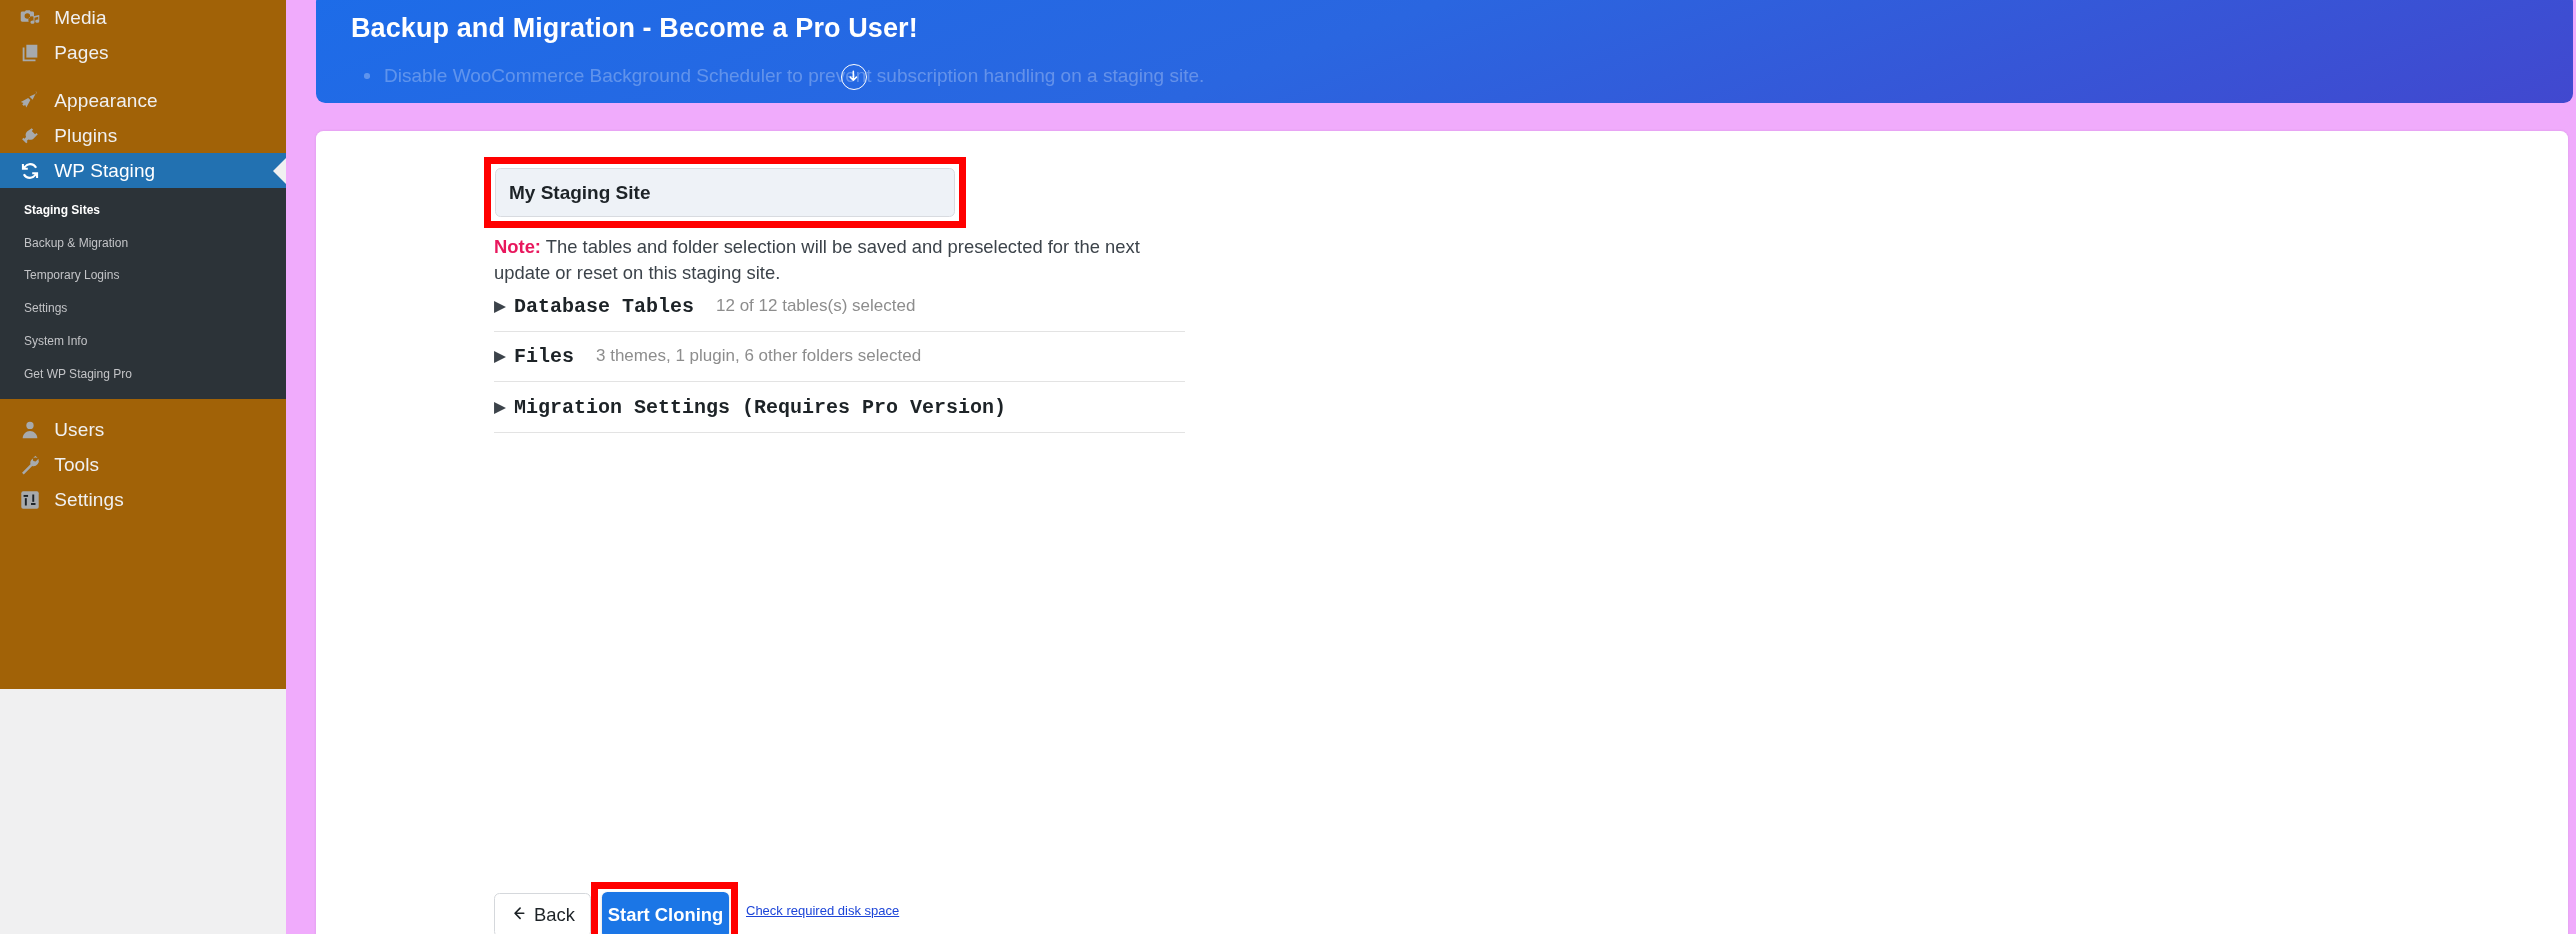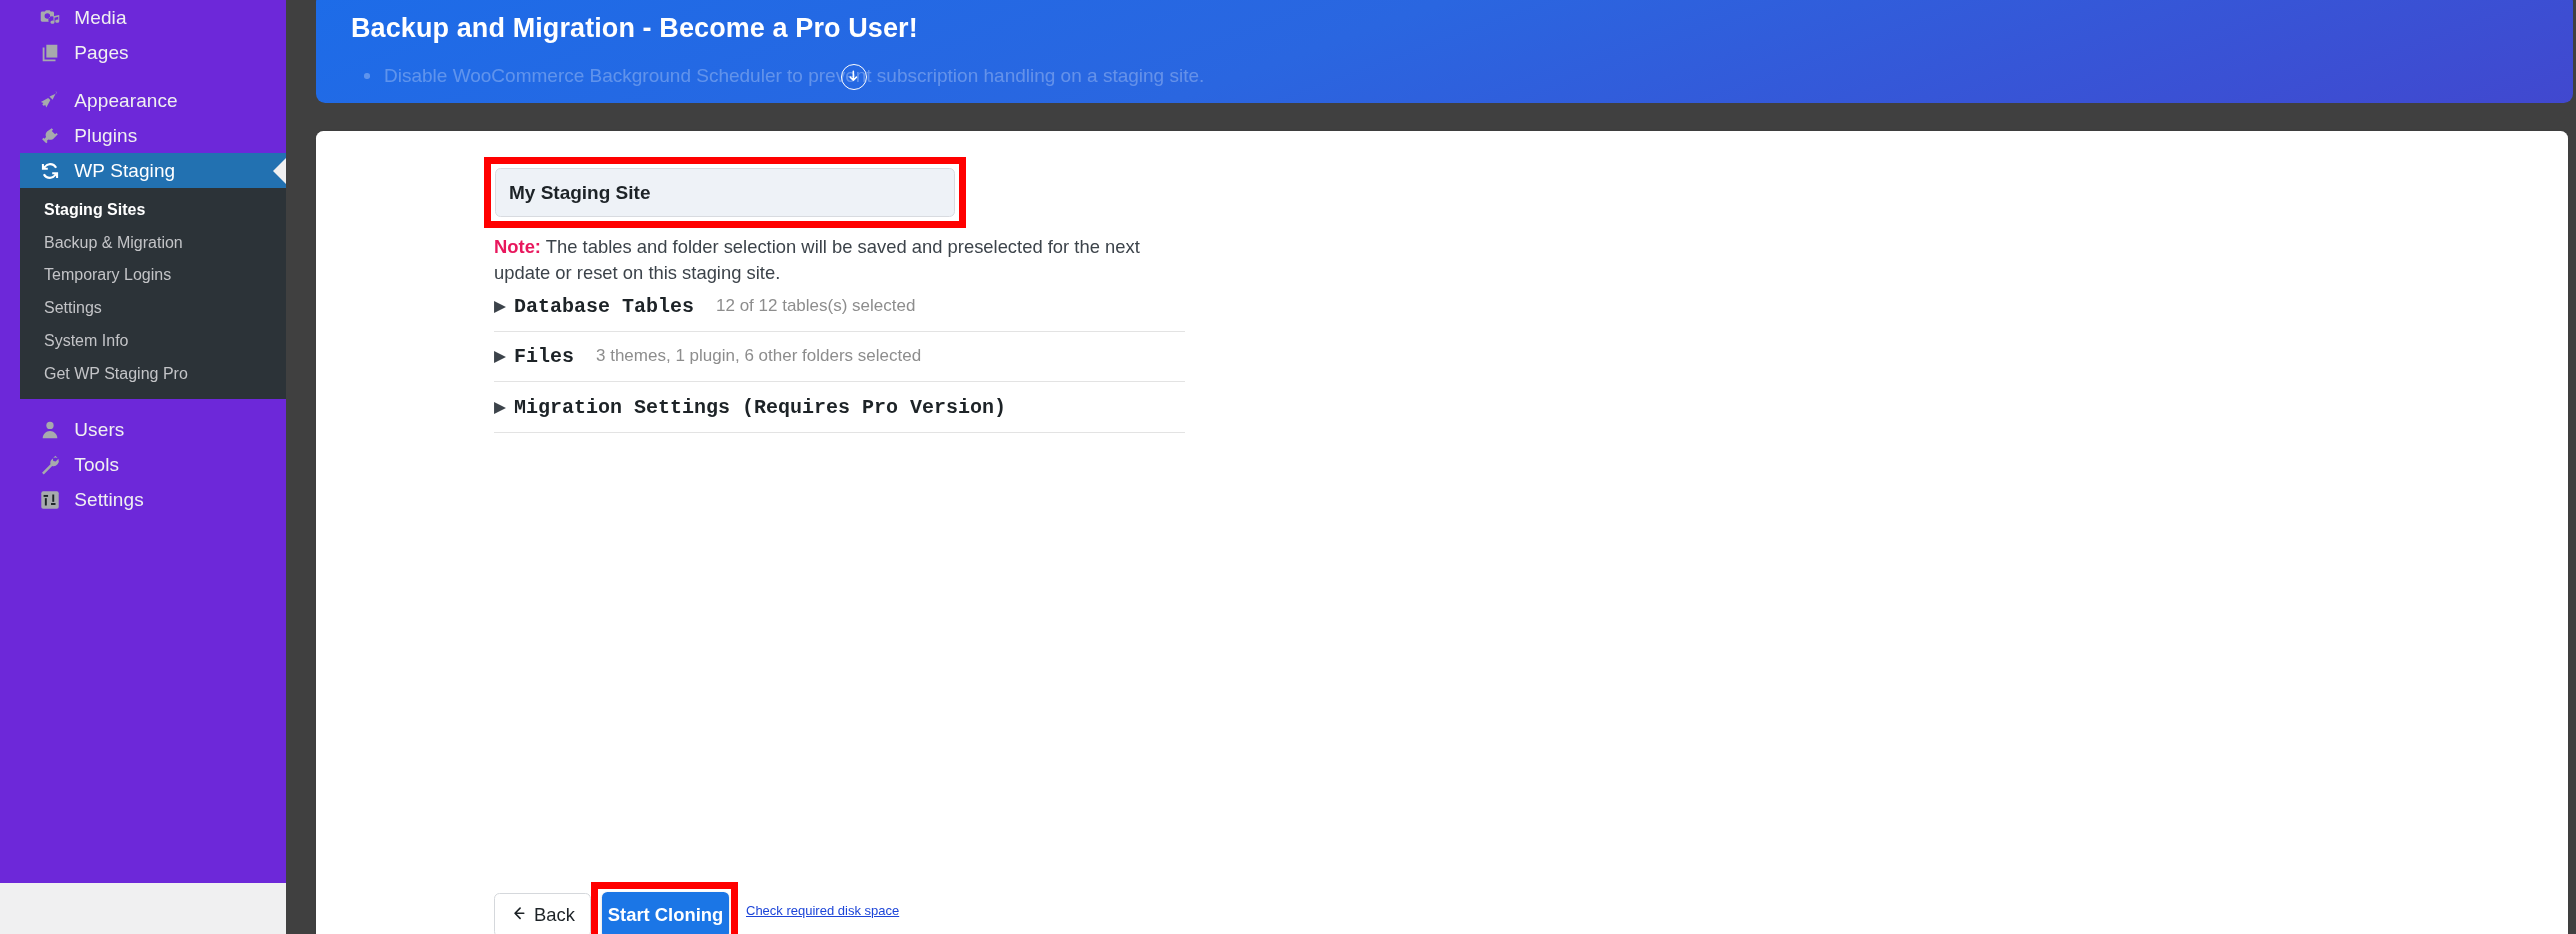--- a/index.html
+++ b/index.html
@@ -15,26 +15,25 @@
     width: 2576px;
     height: 935px;
     display: flex;
     background: #f0f0f1;
   }
 
   
   .sidebar {
     width: 286px;
     min-width: 286px;
-    height: 883px;
-    background: #6d28d9;
+    height: 689px;
+    background: #a16207;
     color: #f0f0f1;
     position: relative;
     overflow: hidden;
-    padding-left: 20px;
   }
   .menu-item {
     display: flex;
     align-items: center;
     height: 35px;
     padding-left: 12px;
     color: #f0f0f1;
     font-size: 19px;
     font-weight: 400;
     line-height: 35px;
@@ -68,37 +67,37 @@
     border-right: 13px solid #f0f0f1;
   }
   .menu-gap { height: 13px; }
   .submenu {
     background: #2c3338;
     padding: 5.5px 0 9.2px 0;
   }
   .submenu-item {
     display: block;
     padding: 6.4px 0 6.4px 24px;
-    font-size: 16px;
+    font-size: 12px;
     color: #c3c4c7;
     line-height: 20px;
     white-space: nowrap;
     cursor: pointer;
   }
   .submenu-item.current {
     color: #fff;
     font-weight: bold;
   }
 
   
   .main {
     flex: 1;
     height: 935px;
     position: relative;
-    background: #404040;
+    background: #f0abfc;
     overflow: hidden;
   }
 
   
   .promo {
     position: absolute;
     left: 30px;
     top: -7.3px;
     width: 2257px;
     height: 110px;

